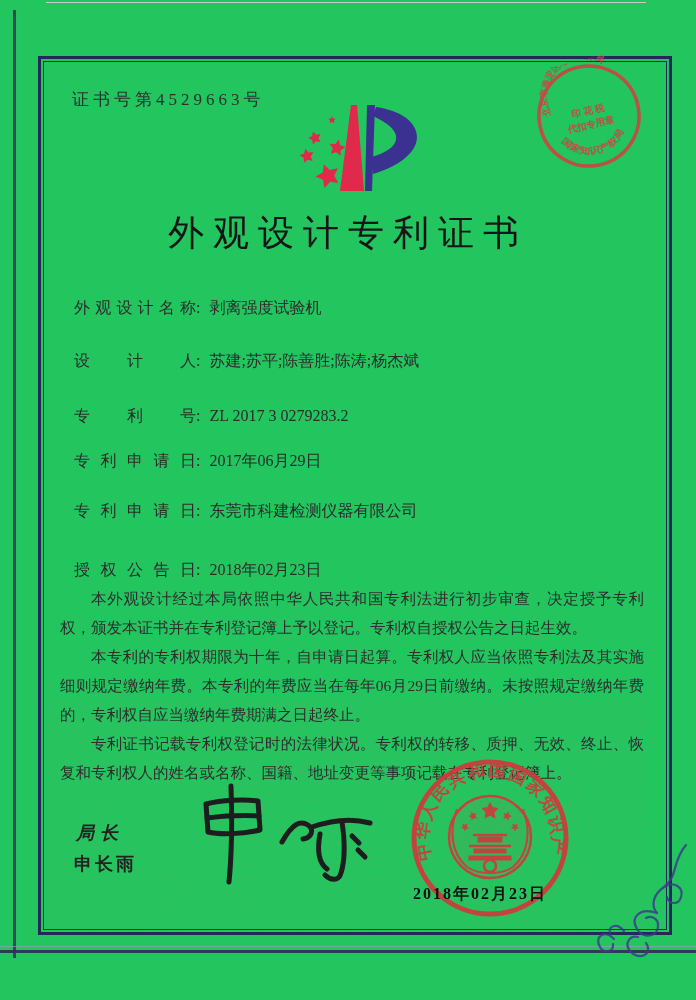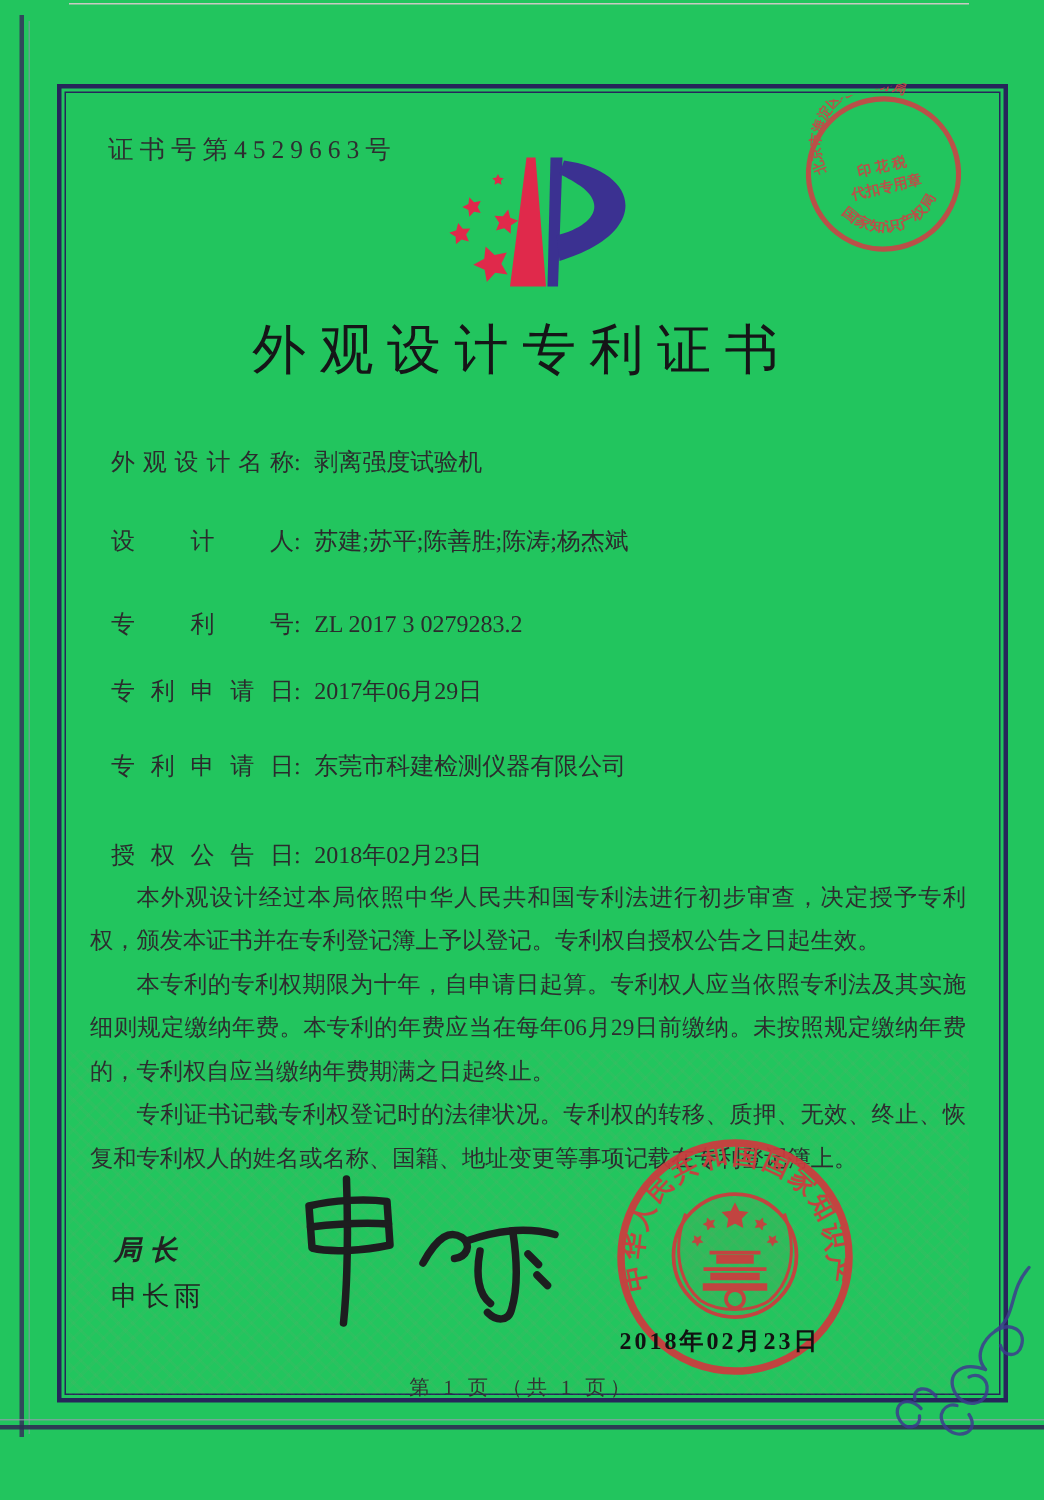--- a/index.html
+++ b/index.html
@@ -39,21 +39,21 @@
   .field-row { position:absolute; left:0; white-space:nowrap; font-size:16px; color:#2b2b2d; }
   .field-row .lbl { display:inline-block; width:122px; text-align:justify; text-align-last:justify; }
   .field-row .sep { margin-right:9px; }
   .f0 { top:298px; } .f1 { top:351px; } .f2 { top:406px; } .f3 { top:451px; } .f4 { top:501px; } .f5 { top:560px; }
 
   .body-text { position:absolute; left:60px; top:584px; width:584px;
                font-size:15.5px; line-height:29px; text-align:justify; color:#2d2d2f; }
   .body-text p { margin:0; text-indent:2em; }
 
   .director-label { position:absolute; left:76px; top:821px; font-size:18px; letter-spacing:6px; font-weight:bold; color:#222;font-style:italic; }
-  .director-name  { position:absolute; left:74px; top:852px; font-size:18px; letter-spacing:3px; font-weight:normal; color:#222; }
+  .director-name  { position:absolute; left:74px; top:852px; font-size:18px; letter-spacing:3px; font-weight:bold; color:#222; }
   .signature { position:absolute; left:186px; top:772px; }
 
   .official-seal { position:absolute; left:405px; top:753px; opacity:.92; }
   .seal-date { position:absolute; left:413px; top:884px; font-size:16px; letter-spacing:2px;
                color:#111; font-weight:bold; z-index:5; }
 
   .page-footer { position:absolute; left:0; top:916px; width:100%; text-align:center;
                  font-size:13.5px; letter-spacing:3px; color:#333; }
 
   .corner-ornament { position:absolute; left:592px; top:843px; }
@@ -183,15 +183,14 @@
     <g fill="none" stroke="#3c3c8e" stroke-width="2.2" opacity="0.85" stroke-linecap="round">
       <path d="M94,2 C80,18 86,34 72,44 C62,51 58,62 65,70"></path>
       <path d="M65,70 C48,64 38,74 45,86 C51,96 65,94 66,84 C67,76 60,72 54,75"></path>
       <path d="M54,100 C62,112 46,118 38,108 C32,100 38,92 46,94"></path>
       <path d="M22,96 C12,86 2,94 8,104 C12,111 22,109 21,101"></path>
       <path d="M72,44 C82,38 92,44 89,54 C87,62 77,62 75,54"></path>
       <path d="M32,88 C26,80 16,82 18,90"></path>
     </g>
   </svg>
 
-  <div class="page-footer">第 1 页 （共 1 页）</div>
 
 </div>
 
 </body></html>

